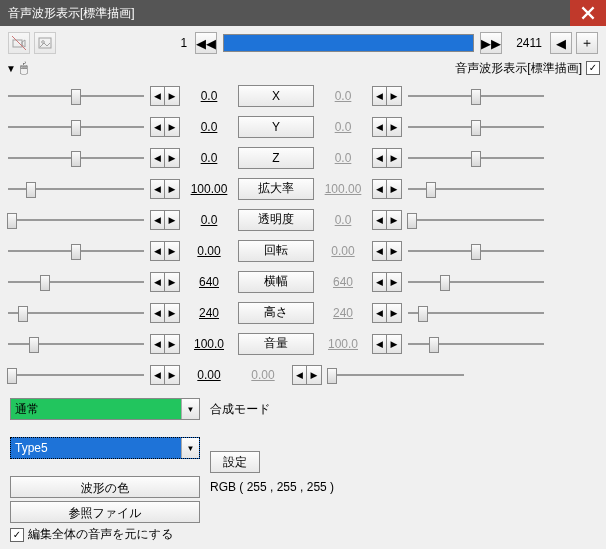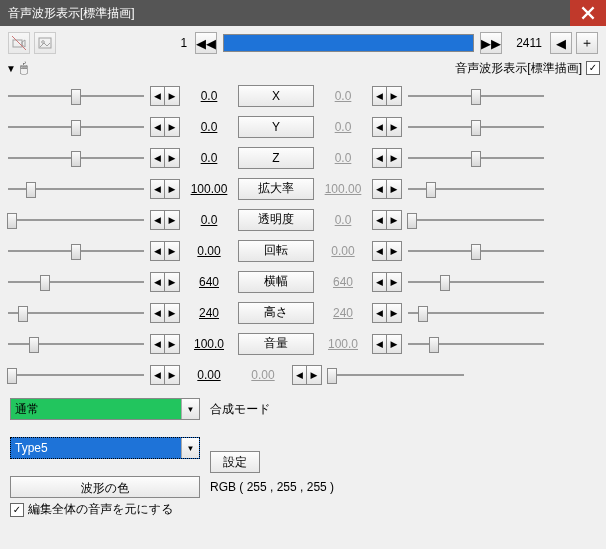--- a/index.html
+++ b/index.html
@@ -465,18 +465,23 @@
         <span>設定</span>
       </div>
   </div>
   <div class="hline">
     <div class="btnwide">
         <span>波形の色</span>
       </div>
     <span>RGB ( 255 , 255 , 255 )</span>
   </div>
   <div class="hline">
+    <div class="btnwide">
+        <span>参照ファイル</span>
+      </div>
+  </div>
+  <div class="hline">
     <label class="clabel">
       <span class="check">✓</span>
       <span>編集全体の音声を元にする</span>
     </label>
   </div>
 </div>
 
 </body></html>

